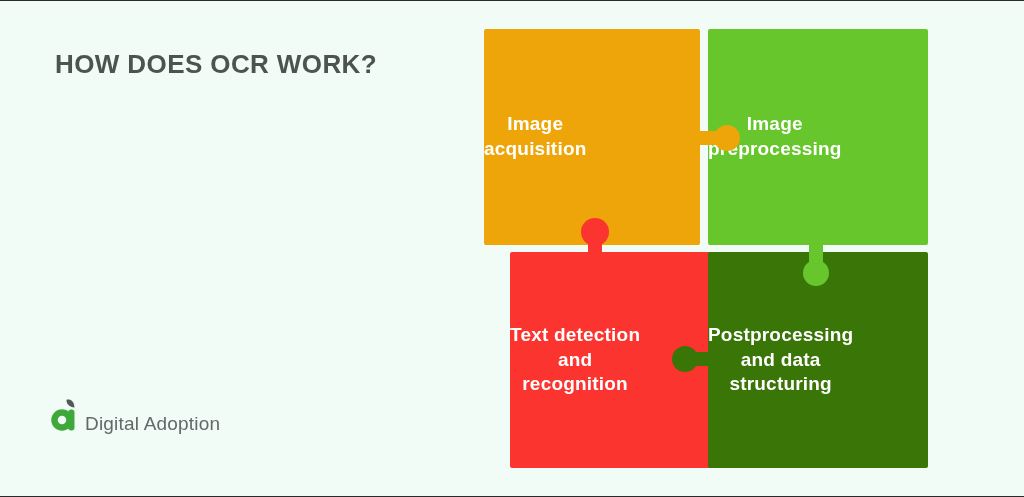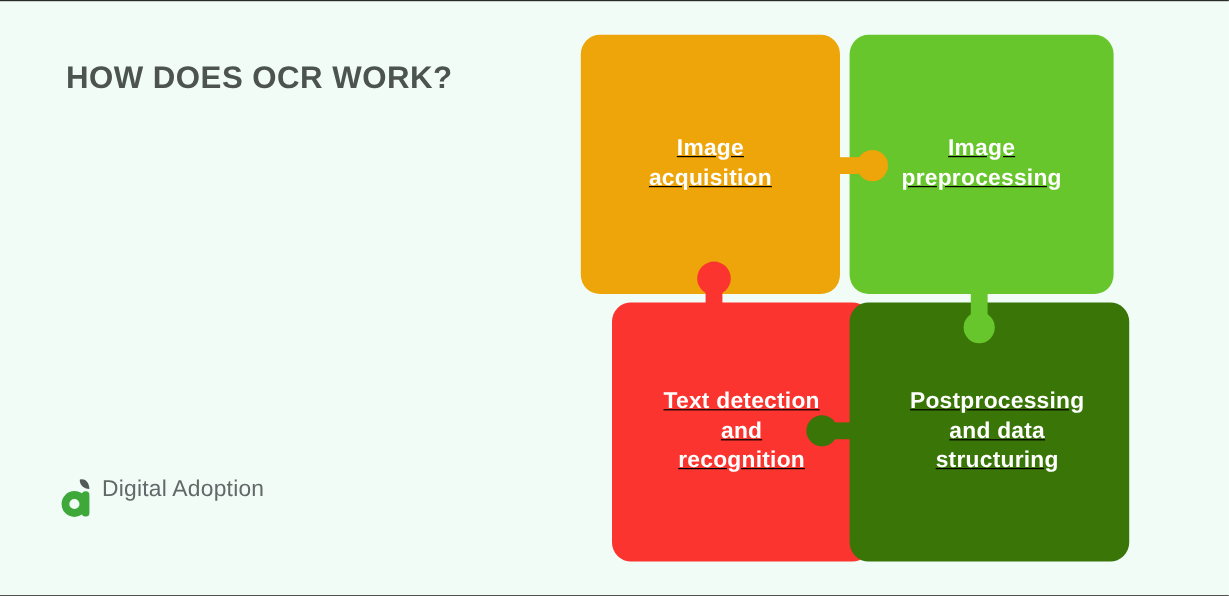--- a/index.html
+++ b/index.html
@@ -22,39 +22,38 @@
     left: 55px;
     top: 48px;
     font-size: 26px;
     font-weight: bold;
     letter-spacing: 0.4px;
     color: #4D5450;
   }
   
   .piece {
     position: absolute;
-    border-radius: 16px;
+    border-radius: 2px;
     display: flex;
     align-items: center;
-    justify-content: center;
+    justify-content: flex-start;
     text-align: center;
-    text-decoration: underline;
   }
   .piece .label {
     color: #ffffff;
     font-size: 19px;
     font-weight: bold;
     line-height: 1.3;
     letter-spacing: 0.2px;
     white-space: pre-line;
   }
   .piece-orange    { left: 484px; top: 28px;  width: 216px; height: 216px; background: #EDA50A; }
   .piece-lgreen    { left: 708px; top: 28px;  width: 220px; height: 216px; background: #66C62B; }
   .piece-red       { left: 510px; top: 251px; width: 216px; height: 216px; background: #FB342F; }
-  .piece-dgreen    { left: 708px; top: 251px; width: 220px; height: 216px; background: #3A7508; padding-left: 13px; }
+  .piece-dgreen    { left: 708px; top: 251px; width: 220px; height: 216px; background: #3A7508; }
 
   
   .knob-circle { position: absolute; border-radius: 50%; }
   .knob-stem   { position: absolute; }
 
   .knob-orange-circle { left: 714px; top: 124px; width: 26px; height: 26px; background: #EDA50A; }
   .knob-orange-stem   { left: 698px; top: 130px; width: 20px; height: 14px; background: #EDA50A; }
 
   .knob-red-circle    { left: 581px; top: 217px; width: 28px; height: 28px; background: #FB342F; }
   .knob-red-stem      { left: 588px; top: 229px; width: 14px; height: 26px; background: #FB342F; }
@@ -64,20 +63,21 @@
 
   .knob-dgreen-circle { left: 672px; top: 345px; width: 26px; height: 26px; background: #3A7508; }
   .knob-dgreen-stem   { left: 684px; top: 351px; width: 26px; height: 14px; background: #3A7508; }
 
   
   .logo {
     position: absolute;
     left: 51px;
     top: 396px;
     display: flex;
+    align-items: flex-end;
     gap: 4px;
   }
   .logo-text {
     font-size: 19px;
     color: #63686A;
     letter-spacing: 0.2px;
     padding-bottom: 2px;
   }
 </style>
 </head>

